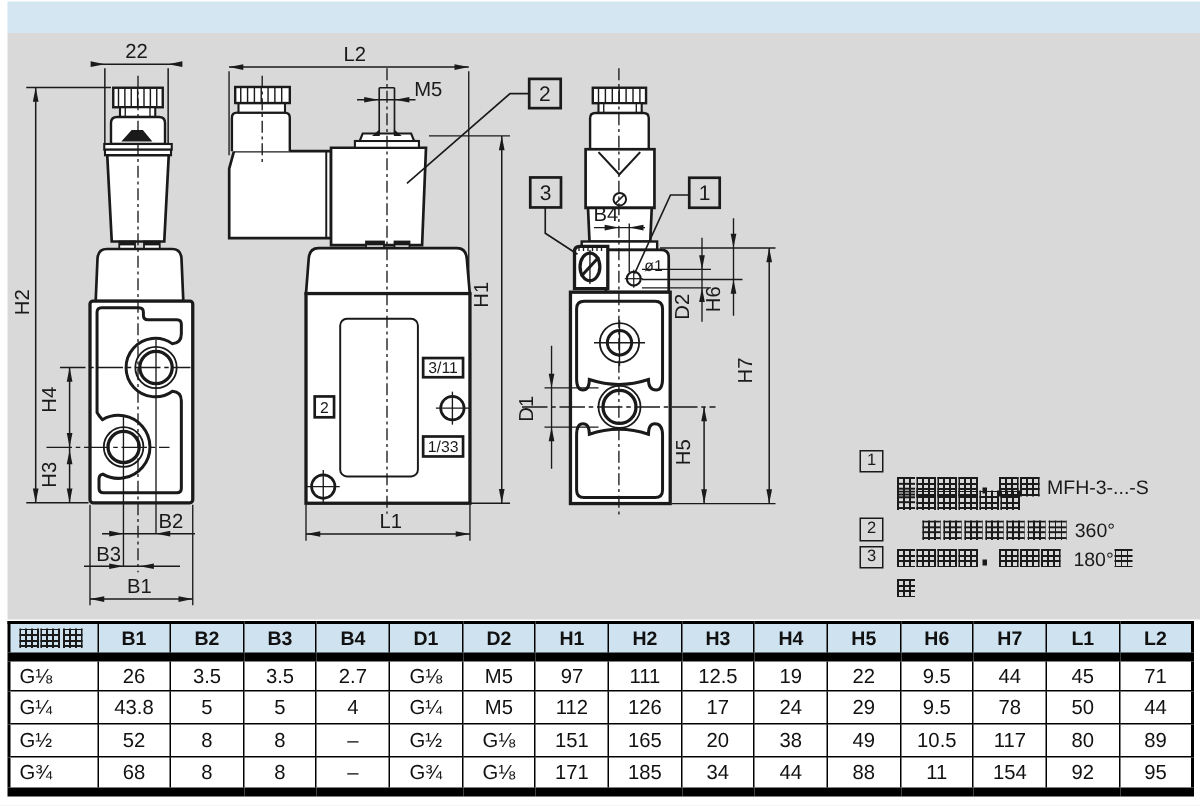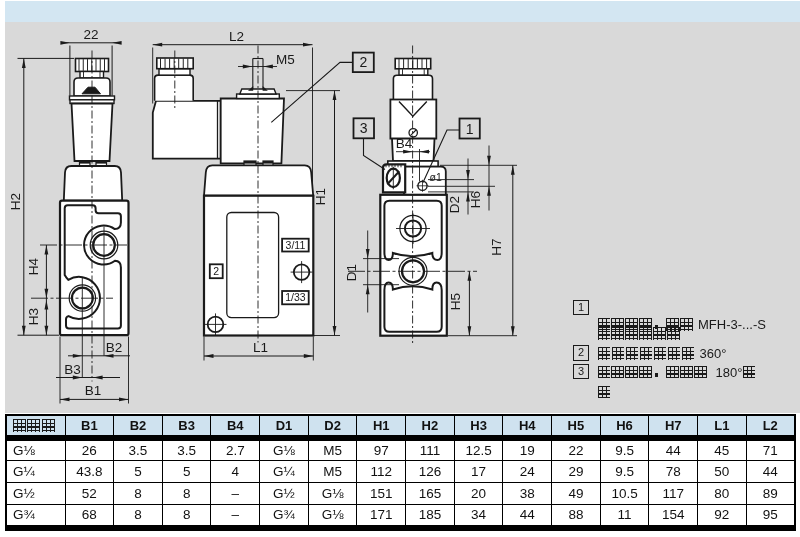--- a/index.html
+++ b/index.html
@@ -242,21 +242,21 @@
 <polyline points="459.5,129.5 447,129.5 423,182" fill="none" stroke="#1a1a1a" stroke-width="1.1"></polyline>
 <rect x="459.5" y="118" width="20.3" height="20" fill="#d9d9d9" stroke="#1a1a1a" stroke-width="1.8"></rect>
 <text x="469.65" y="133.04" font-size="14" font-weight="400" fill="#1a1a1a" text-anchor="middle">1</text>
 <text x="435.7" y="180" font-size="10.5" font-weight="400" fill="#1a1a1a" text-anchor="middle">ø1</text>
 </svg>
 
 <div class="nb" style="left:573.4px;top:299.7px">1</div>
 <div class="nt" style="left:597.5px;top:317px"><span class="g" style="width:12.2px"></span><span class="g" style="width:12.2px"></span><span class="g" style="width:12.2px"></span><span class="g" style="width:12.2px"></span><span class="cm"></span><span class="g" style="width:12.2px"></span><span class="g" style="width:12.2px"></span>&nbsp;MFH-3-...-S</div>
 <div class="nt" style="left:597.5px;top:326.2px"><span class="g" style="width:12.2px"></span><span class="g" style="width:12.2px"></span><span class="g" style="width:12.2px"></span><span class="g" style="width:12.2px"></span><span class="g" style="width:12.2px"></span><span class="g" style="width:12.2px"></span></div>
 <div class="nb" style="left:573.4px;top:345px">2</div>
-<div class="nt" style="left:598px;top:345.8px"><span class="g" style="width:12.2px"></span><span class="g" style="width:12.2px"></span><span class="g" style="width:12.2px"></span><span class="g" style="width:12.2px"></span><span class="g" style="width:12.2px"></span><span class="g" style="width:12.2px"></span><span class="g" style="width:12.2px"></span>&nbsp;360°</div>
+<div class="nt" style="left:615px;top:345.8px"><span class="g" style="width:12.2px"></span><span class="g" style="width:12.2px"></span><span class="g" style="width:12.2px"></span><span class="g" style="width:12.2px"></span><span class="g" style="width:12.2px"></span><span class="g" style="width:12.2px"></span><span class="g" style="width:12.2px"></span>&nbsp;360°</div>
 <div class="nb" style="left:573.4px;top:363.7px">3</div>
 <div class="nt" style="left:597.5px;top:364.5px"><span class="g" style="width:12.2px"></span><span class="g" style="width:12.2px"></span><span class="g" style="width:12.2px"></span><span class="g" style="width:12.2px"></span><span class="cm"></span><span class="g" style="width:12.2px"></span><span class="g" style="width:12.2px"></span><span class="g" style="width:12.2px"></span>&nbsp;&nbsp;180°<span class="g" style="width:12.2px"></span></div>
 <div class="nt" style="left:597.5px;top:384.5px"><span class="g" style="width:12.2px"></span></div>
 
 <table id="tbl">
 <colgroup>
         <col style="width:59px">
         <col style="width:48.67px">
         <col style="width:48.67px">
         <col style="width:48.67px">

